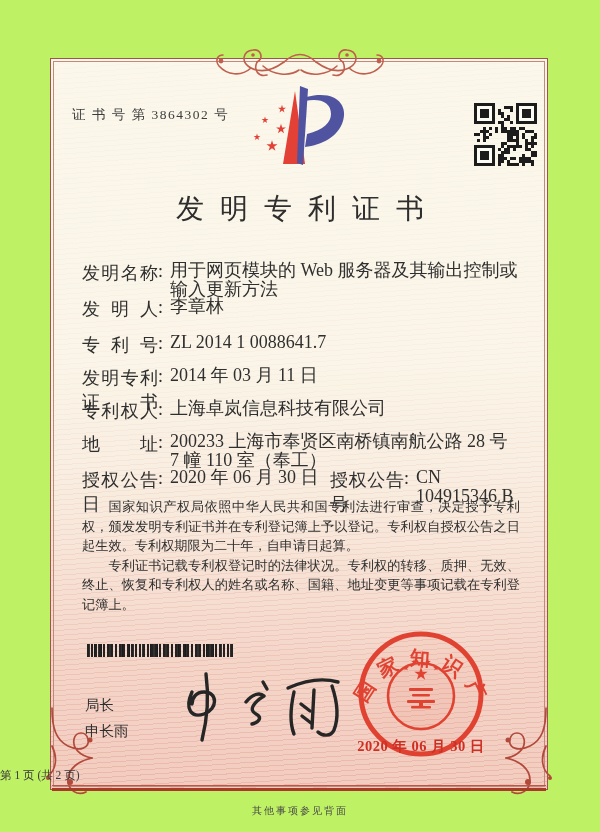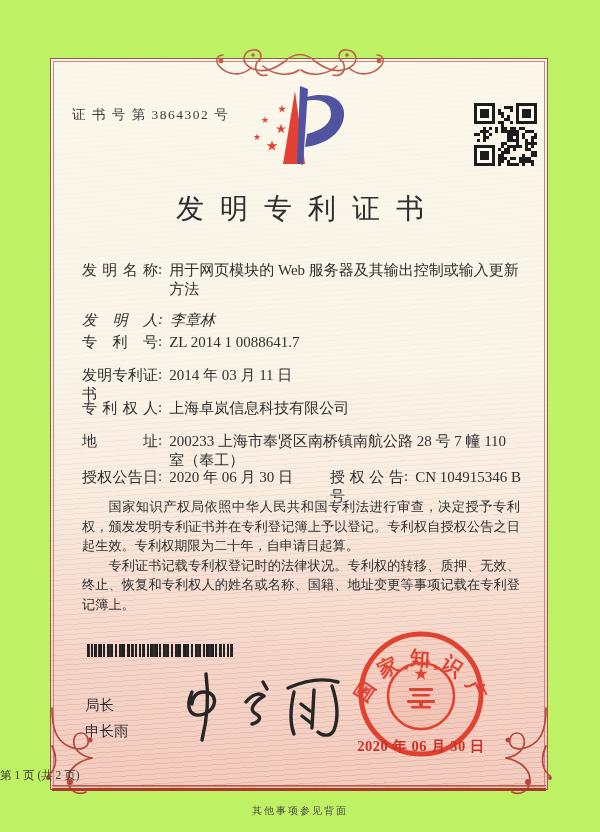--- a/index.html
+++ b/index.html
@@ -44,21 +44,21 @@
   .logo{position:absolute;left:248px;top:84px;}
   .qr{position:absolute;left:474px;top:103px;}
   .title{
     position:absolute;left:0;top:190px;width:600px;
     text-align:center;font-size:28px;font-weight:normal;color:#2e2e2e;
     letter-spacing:16px;text-indent:16px;
   }
   
   .field-row{
     position:absolute;left:82px;width:440px;
-    font-size:15px;color:#2f2f2f;display:flex;align-items:flex-start;
+    font-size:18px;color:#2f2f2f;display:flex;align-items:flex-start;
   }
   .f-label{
     display:inline-block;width:76px;flex:0 0 76px;
     text-align:justify;text-align-last:justify;
   }
   .f-colon{margin-right:7px;}
   .f-value{flex:1;line-height:19px;}
   .auth-no{position:absolute;left:248px;top:0;display:flex;}
   .auth-no .f-label{width:74px;flex:0 0 74px;}
   
@@ -287,21 +287,21 @@
       <rect x="2" y="16" width="3" height="3" fill="#1c1c1c"></rect>
     </svg>
 
   <div class="title">发明专利证书</div>
 
   <div class="field-row" style="top:261px;">
     <span class="f-label">发明名称</span>
       <span class="f-colon">:</span>
     <span class="f-value">用于网页模块的 Web 服务器及其输出控制或输入更新方法</span>
   </div>
-  <div class="field-row" style="top:311px;font-style:italic;">
+  <div class="field-row" style="top:297px;">
     <span class="f-label">发明人</span>
       <span class="f-colon">:</span>
     <span class="f-value">李章林</span>
   </div>
   <div class="field-row" style="top:333px;">
     <span class="f-label">专利号</span>
       <span class="f-colon">:</span>
     <span class="f-value">ZL 2014 1 0088641.7</span>
   </div>
   <div class="field-row" style="top:366px;">

